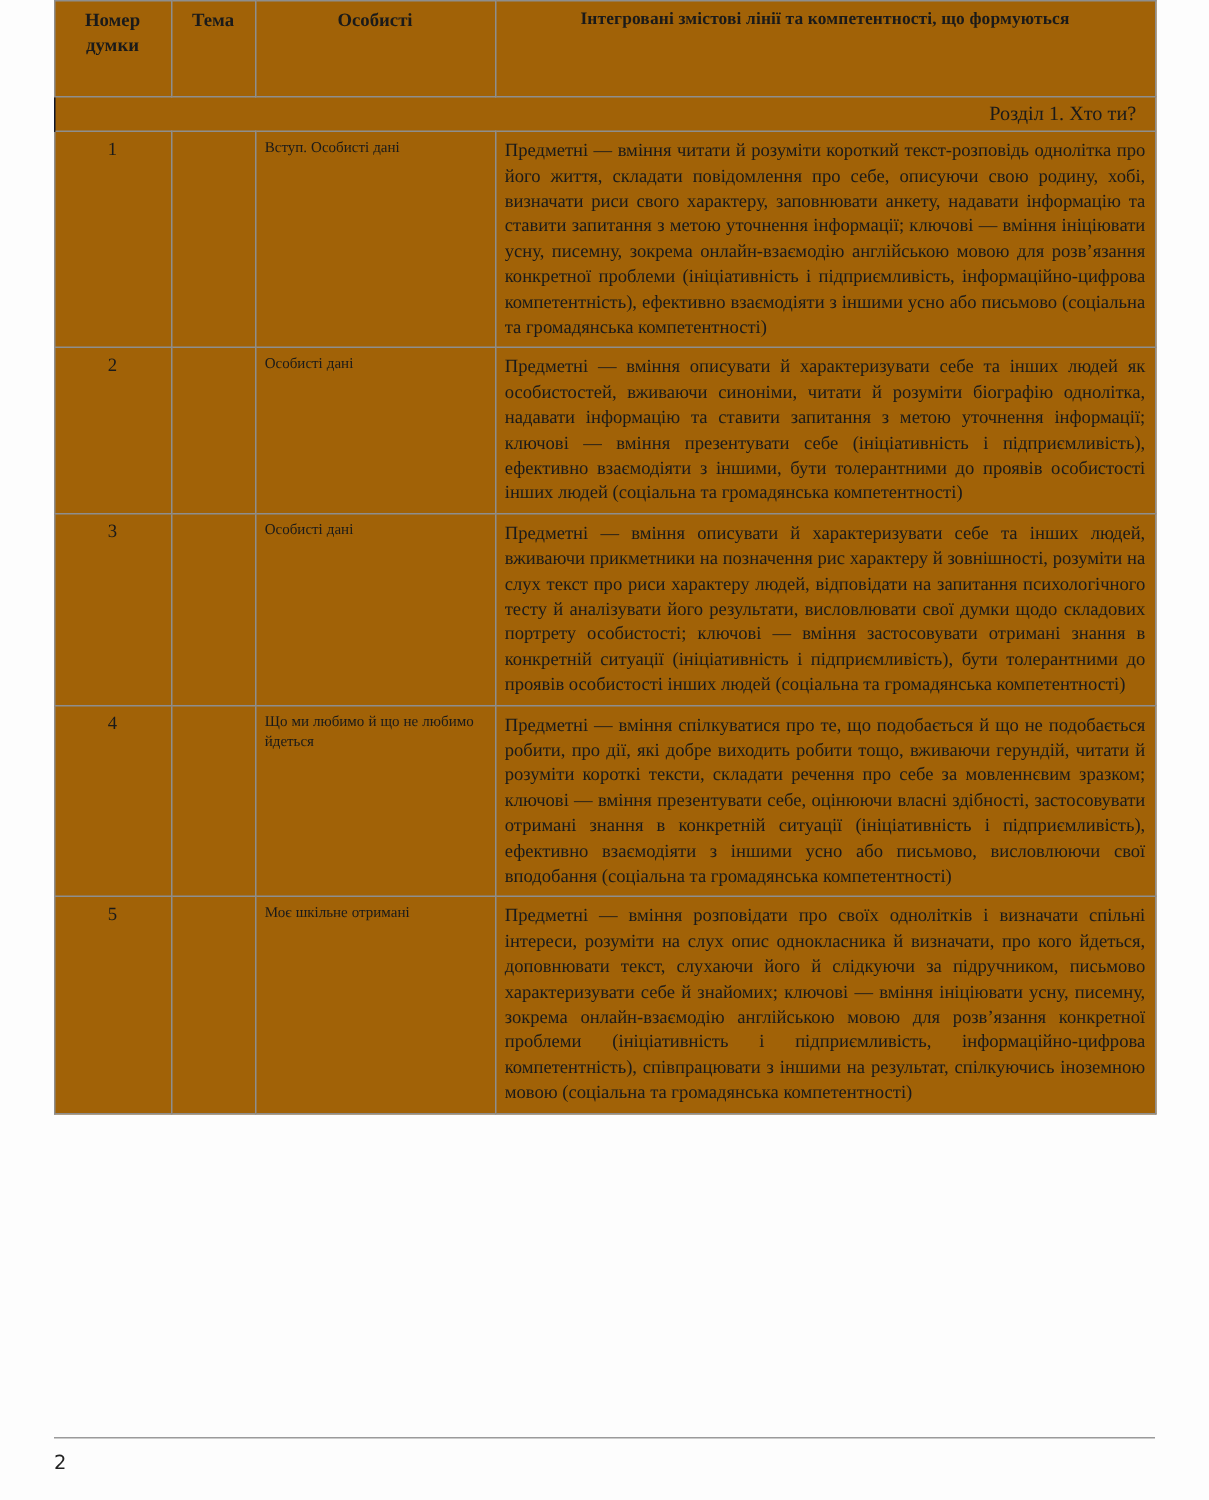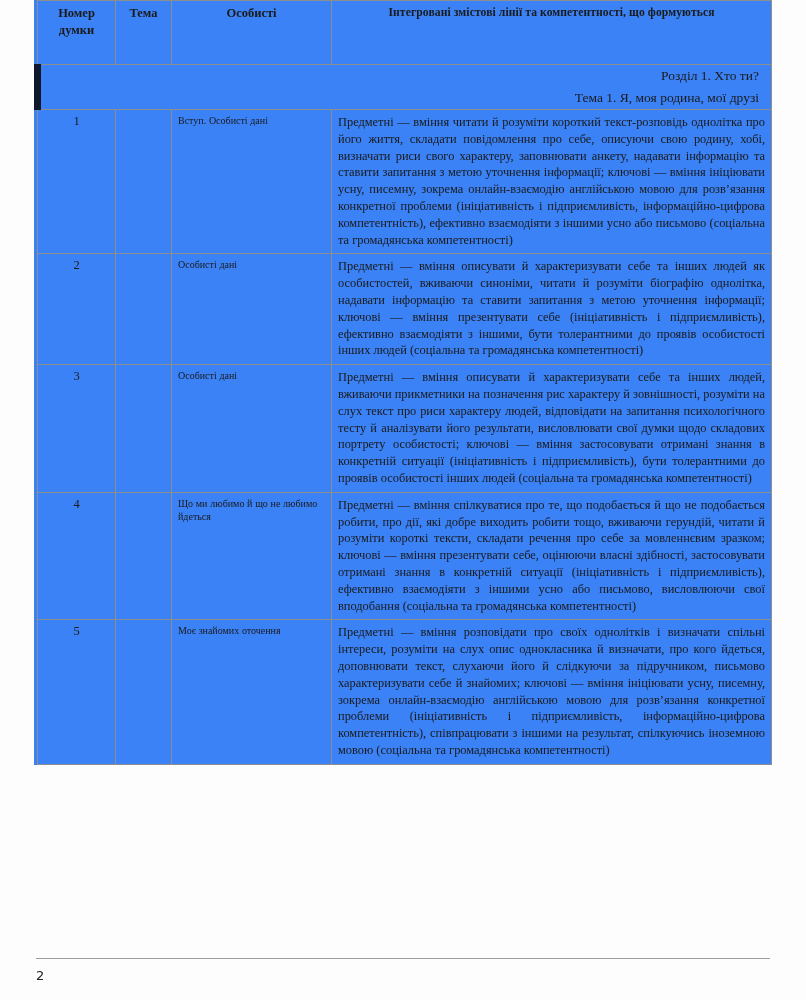--- a/index.html
+++ b/index.html
@@ -41,21 +41,21 @@
     color: #111111;
     line-height: 1;
     padding-bottom: 8px;
   }
   
   table.plan {
     border-collapse: collapse;
     width: 734px;
     margin: 0 auto;
     table-layout: fixed;
-    background: #3b82f6;
+    background: #a16207;
   }
   table.plan td, table.plan th {
     border: 1px solid #8e8e8e;
     vertical-align: top;
     padding: 4px 6px 5px 6px;
     box-sizing: border-box;
   }
   .col-num   { width: 78px; }
   .col-date  { width: 56px; }
   .col-sub   { width: 160px; }
@@ -73,21 +73,21 @@
   th.comp-head {
     font-size: 11.6px;
     letter-spacing: 0.1px;
     margin-top: 28px;
   }
   
   tr.section-row td {
     text-align: right;
     font-size: 13.5px;
     padding: 3px 12px 3px 6px;
-    border-left: 7px solid #0f172a;
+    border-left: 1px solid #0f172a;
     border-right: 1px solid #8e8e8e;
     border-top: none;
     border-bottom: none;
   }
   tr.section-row.first td { border-top: 1px solid #8e8e8e; }
   tr.section-row.last td { border-bottom: 1px solid #8e8e8e; }
 
   td.lesson-num {
     text-align: center;
     font-size: 12.5px;
@@ -153,23 +153,20 @@
         </th>
         <th>Тема</th>
         <th>Особисті</th>
         <th class="comp-head">Інтегровані змістові лінії та компетентності, що формуються</th>
       </tr>
     </thead>
     <tbody>
       <tr class="section-row first">
         <td colspan="4">Розділ 1. Хто ти?</td>
       </tr>
-      <tr class="section-row last">
-        <td colspan="4">Тема 1. Я, моя родина, мої друзі</td>
-      </tr>
 
       <tr>
         <td class="lesson-num">1</td>
         <td class="date-cell"></td>
         <td class="subtopic">Вступ. Особисті дані</td>
         <td class="competencies">Предметні — вміння читати й розуміти короткий текст-розповідь однолітка про його життя, складати повідомлення про себе, описуючи свою родину, хобі, визначати риси свого характеру, заповнювати анкету, надавати інформацію та ставити запитання з метою уточнення інформації; ключові — вміння ініціювати усну, писемну, зокрема онлайн-взаємодію англійською мовою для розв’язання конкретної проблеми (ініціативність і підприємливість, інформаційно-цифрова компетентність), ефективно взаємодіяти з іншими усно або письмово (соціальна та громадянська компетентності)</td>
       </tr>
       <tr>
         <td class="lesson-num">2</td>
         <td class="date-cell"></td>
@@ -184,21 +181,21 @@
       </tr>
       <tr>
         <td class="lesson-num">4</td>
         <td class="date-cell"></td>
         <td class="subtopic">Що ми любимо й що не любимо йдеться</td>
         <td class="competencies">Предметні — вміння спілкуватися про те, що подобається й що не подобається робити, про дії, які добре виходить робити тощо, вживаючи герундій, читати й розуміти короткі тексти, складати речення про себе за мовленнєвим зразком; ключові — вміння презентувати себе, оцінюючи власні здібності, застосовувати отримані знання в конкретній ситуації (ініціативність і підприємливість), ефективно взаємодіяти з іншими усно або письмово, висловлюючи свої вподобання (соціальна та громадянська компетентності)</td>
       </tr>
       <tr>
         <td class="lesson-num">5</td>
         <td class="date-cell"></td>
-        <td class="subtopic">Моє знайомих оточення</td>
+        <td class="subtopic">Моє шкільне отримані</td>
         <td class="competencies">Предметні — вміння розповідати про своїх однолітків і визначати спільні інтереси, розуміти на слух опис однокласника й визначати, про кого йдеться, доповнювати текст, слухаючи його й слідкуючи за підручником, письмово характеризувати себе й знайомих; ключові — вміння ініціювати усну, писемну, зокрема онлайн-взаємодію англійською мовою для розв’язання конкретної проблеми (ініціативність і підприємливість, інформаційно-цифрова компетентність), співпрацювати з іншими на результат, спілкуючись іноземною мовою (соціальна та громадянська компетентності)</td>
       </tr>
     </tbody>
   </table>
 
   <div class="footer">
     <div class="footer-rule"></div>
     <div class="page-number">2</div>
   </div>
 

